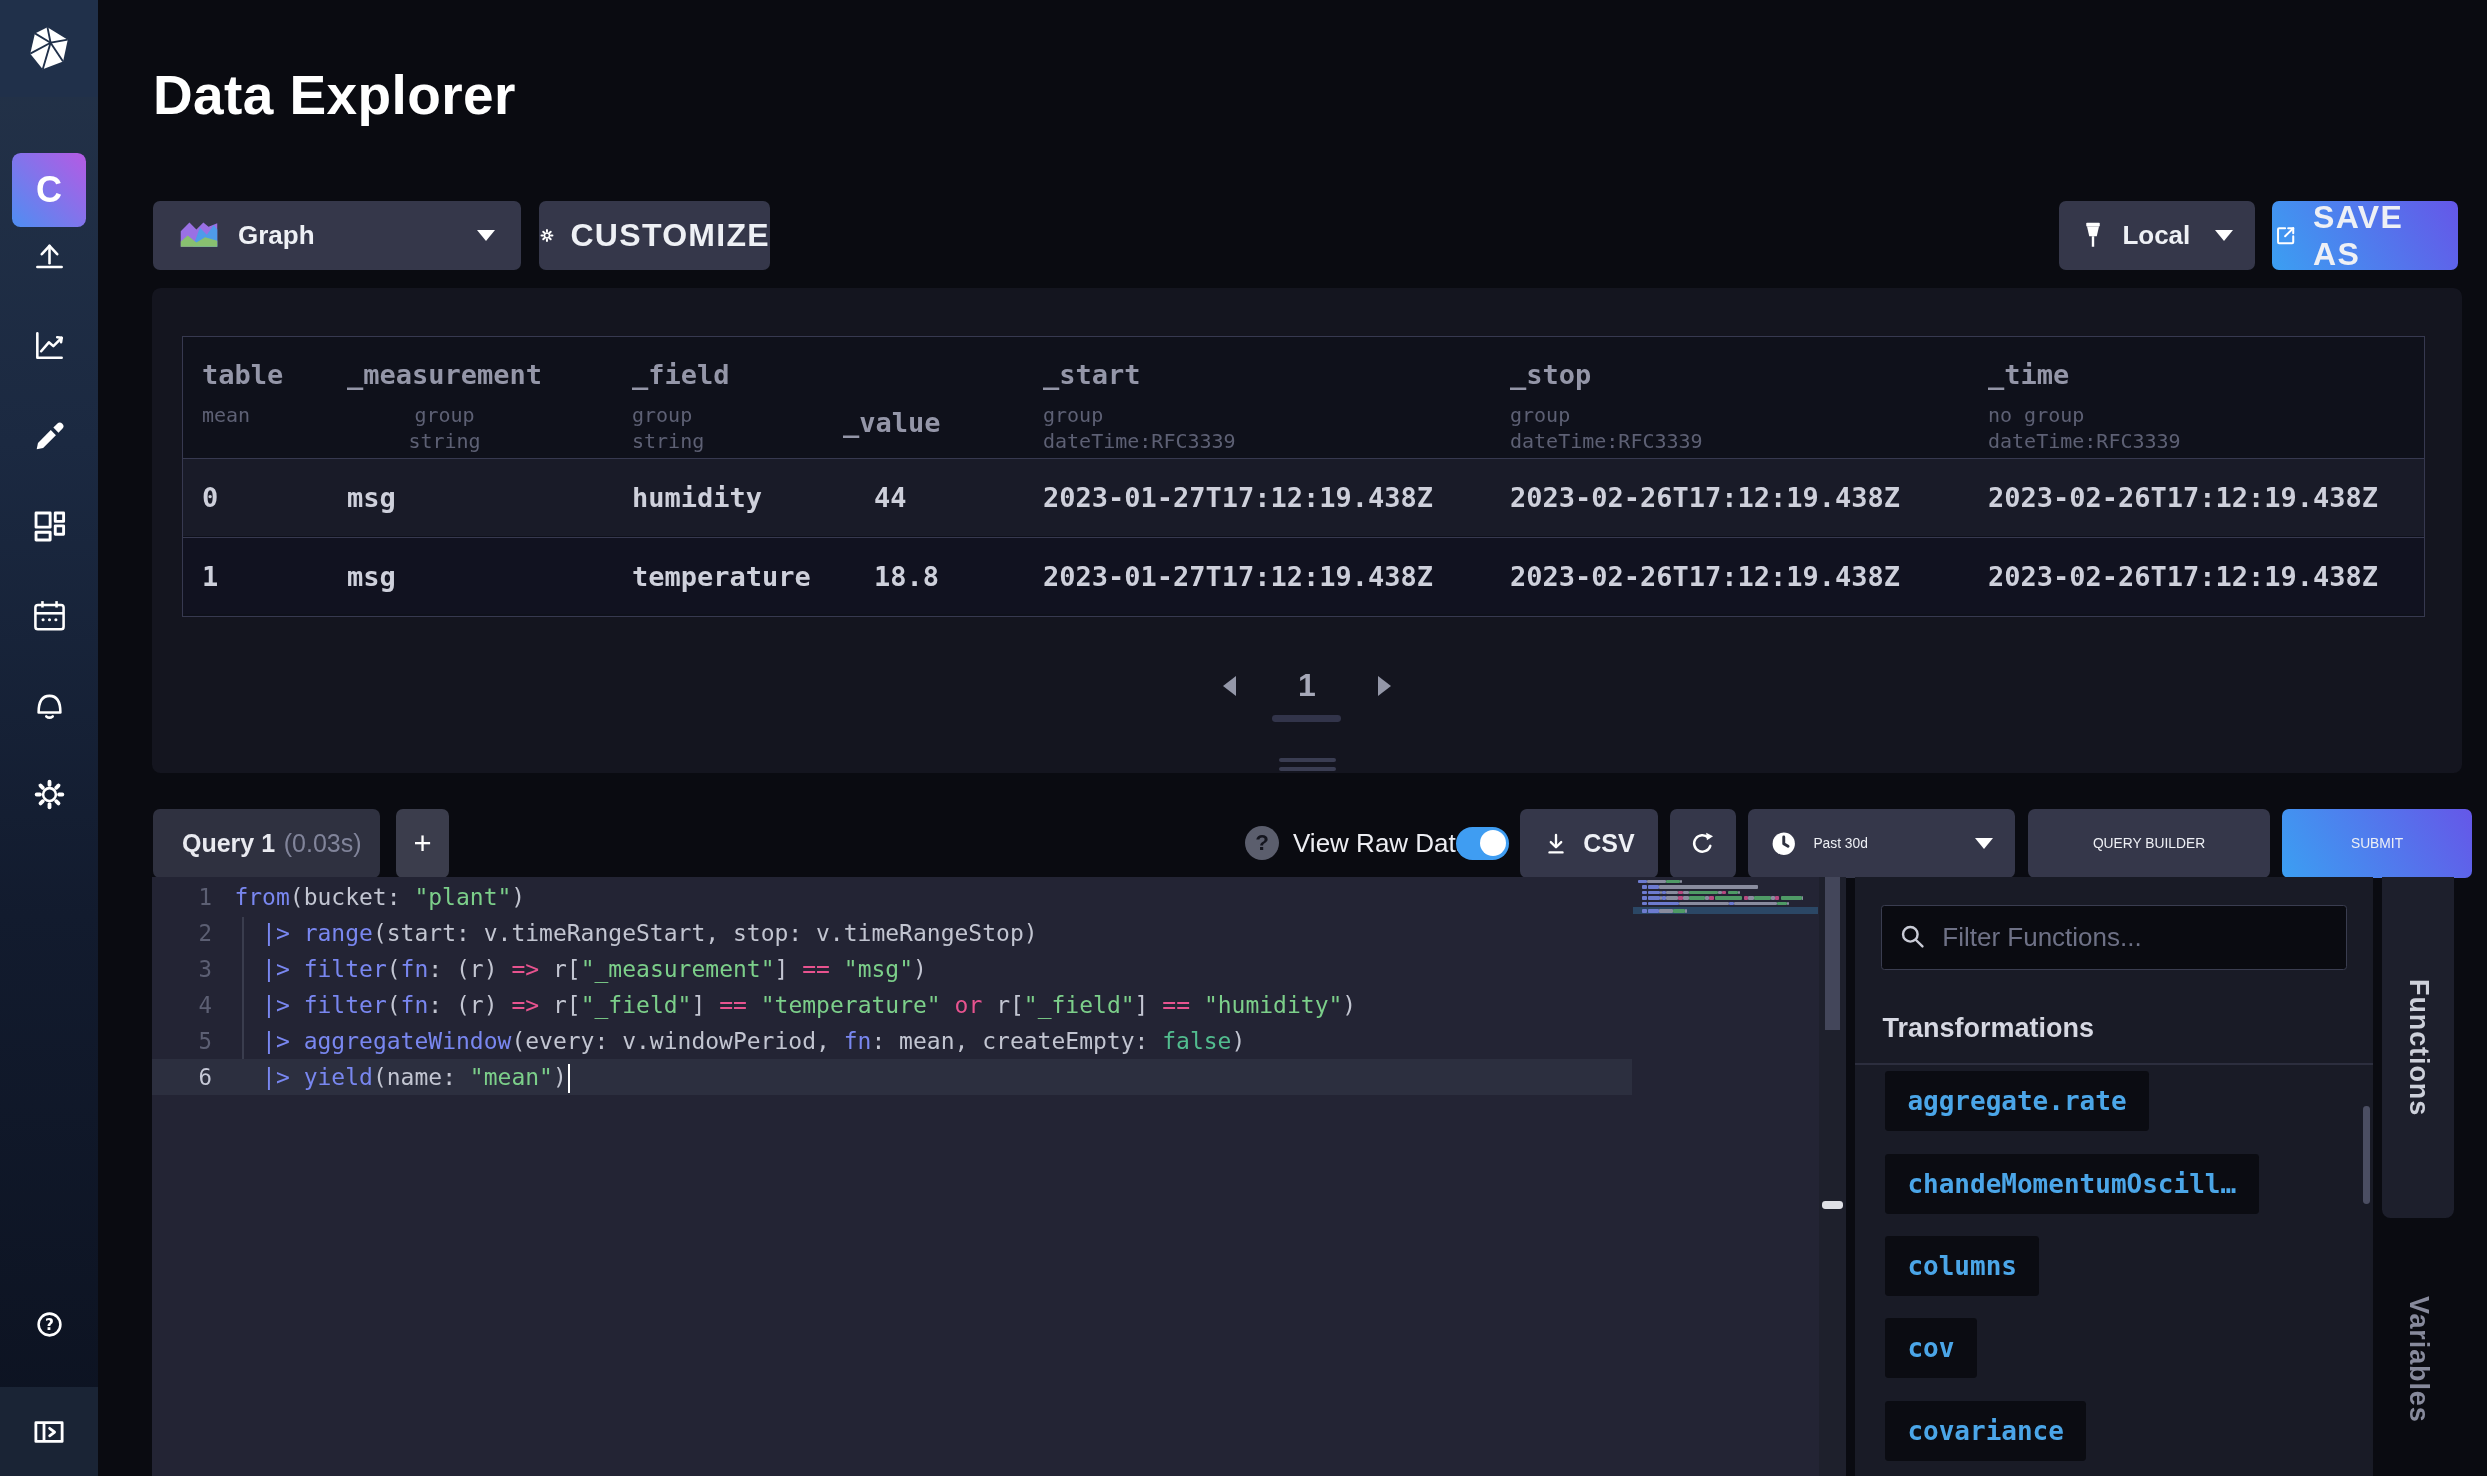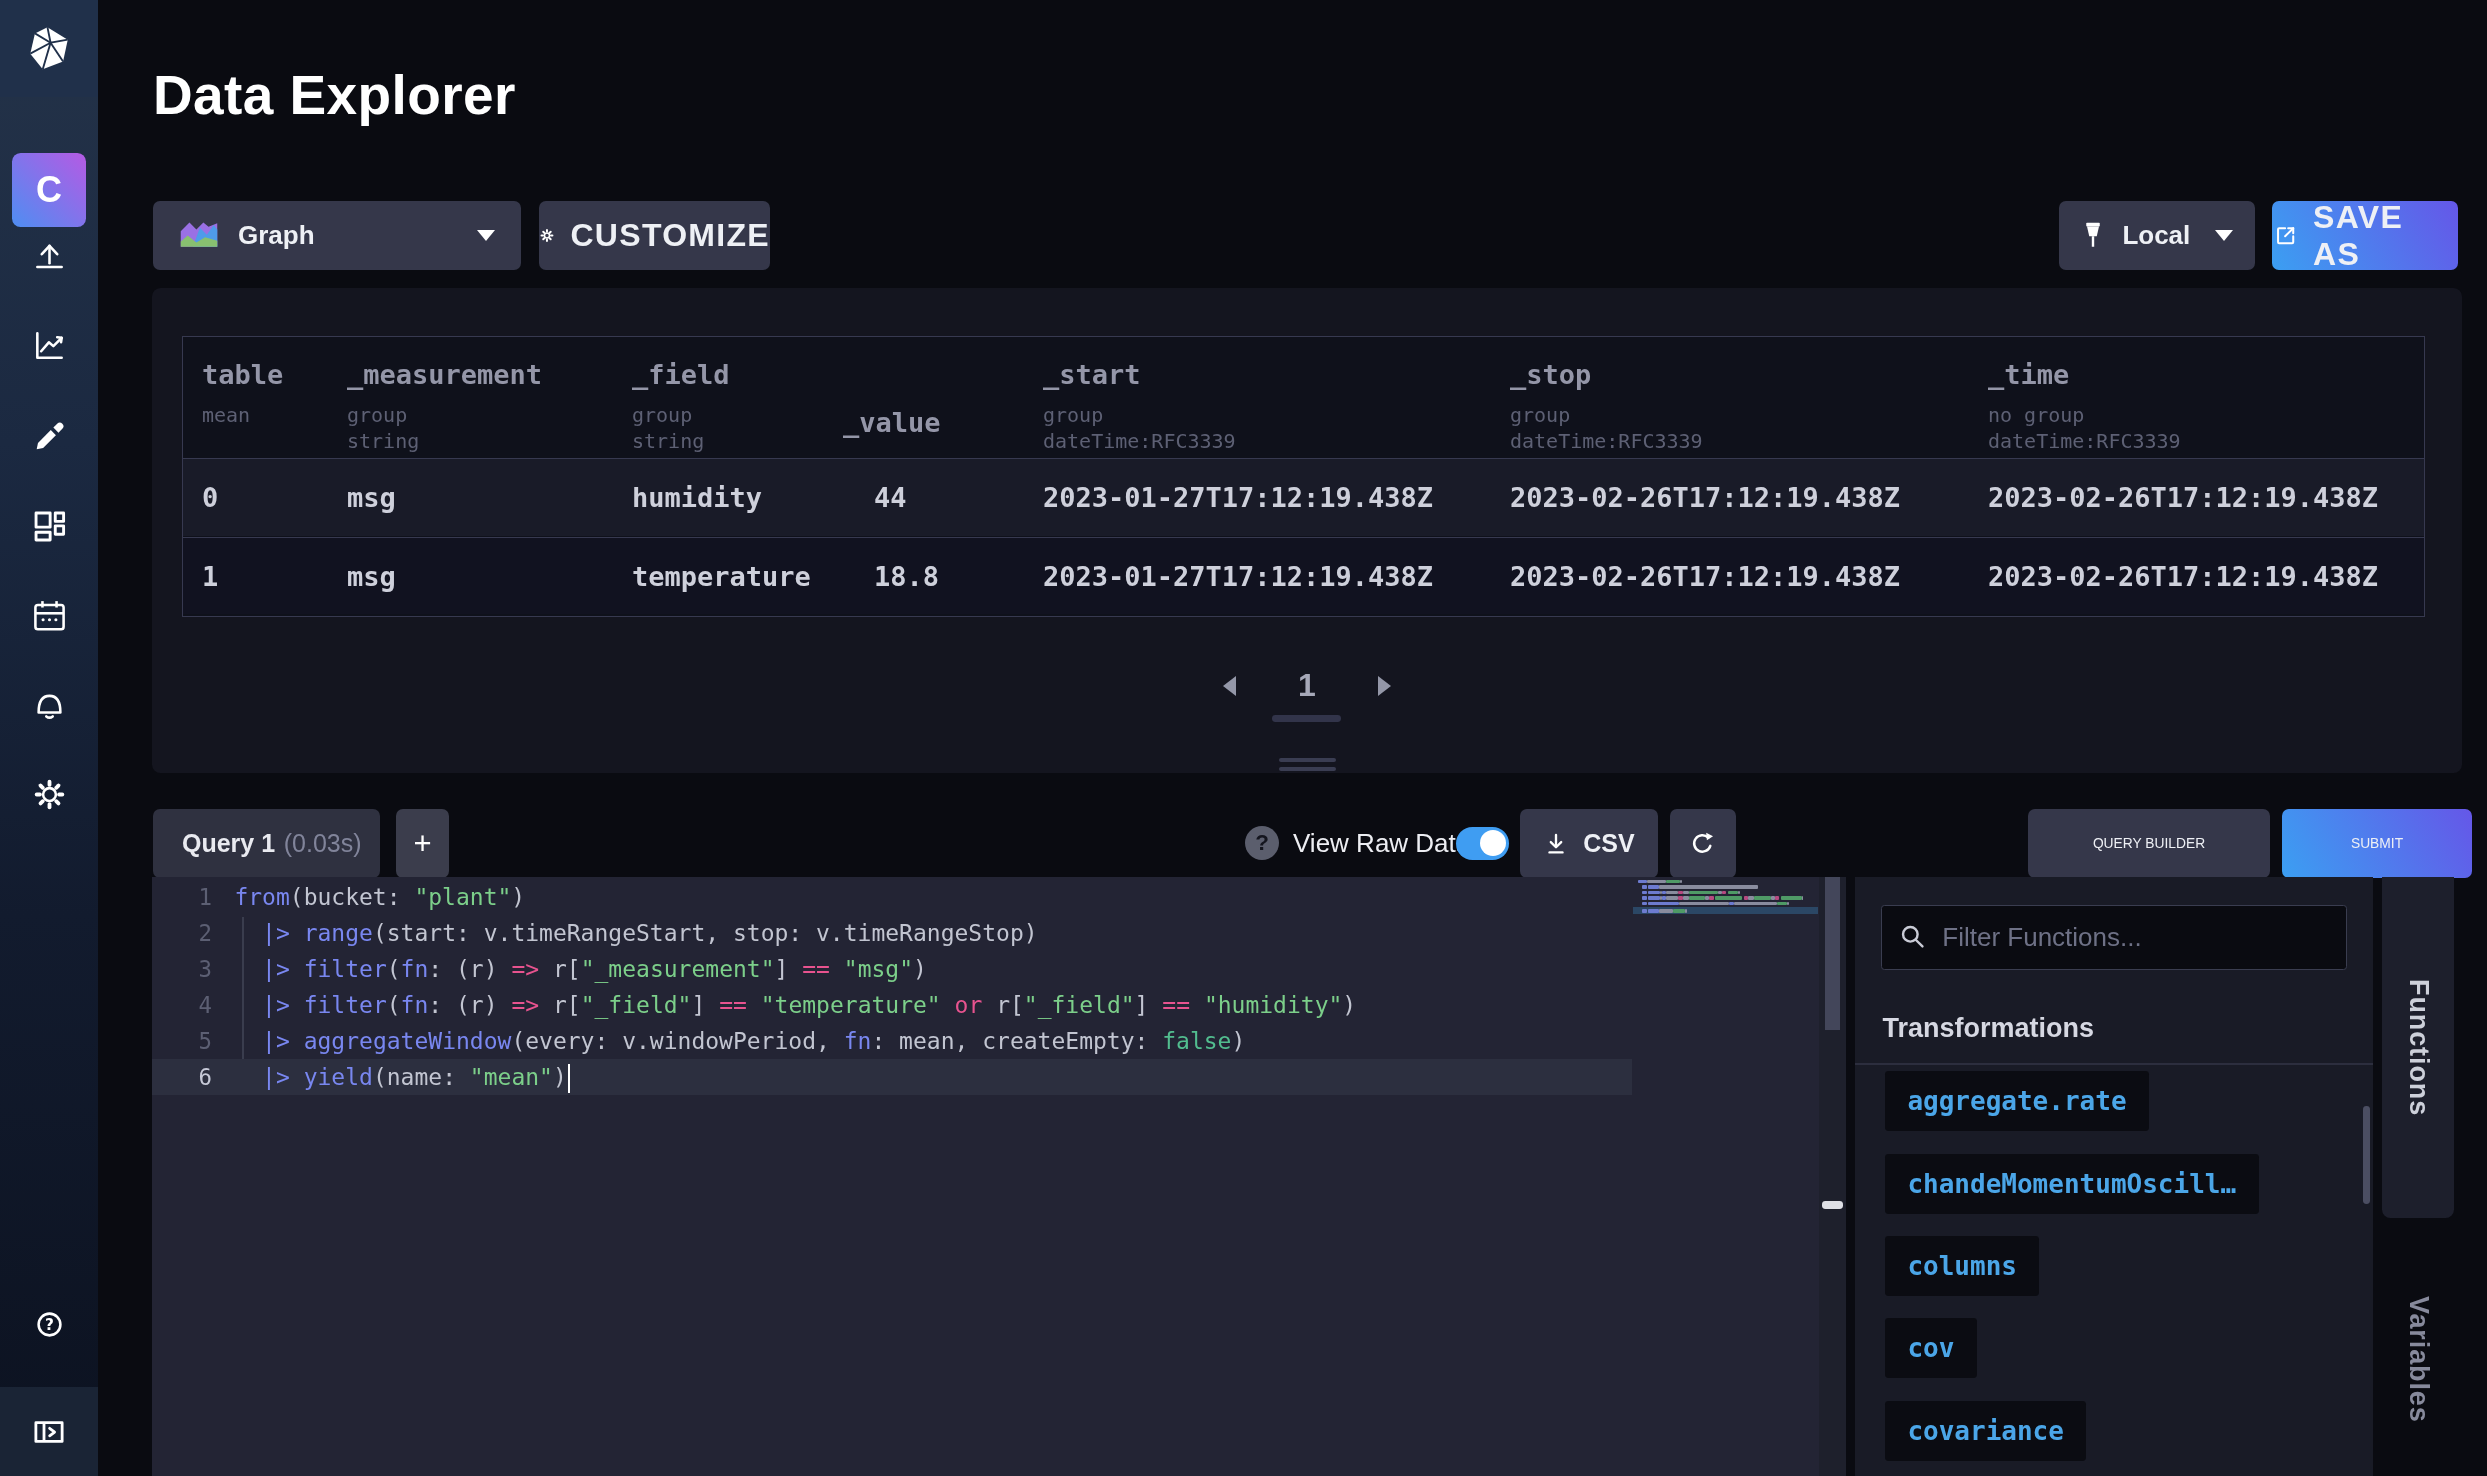--- a/index.html
+++ b/index.html
@@ -246,21 +246,21 @@
   </div>
 
   <section class="viz">
     <div class="tbl">
       <div class="tbl-head" id="tbl-head">
           <div class="thcol" style="left: 19px;">
             <div class="thname">table</div>
             <div class="thsub">mean</div>
             <div class="thsub"></div>
           </div>
-          <div class="thcol" style="left: 164px;">
+          <div class="thcol" style="left: 164px; text-align: center;">
             <div class="thname">_measurement</div>
             <div class="thsub">group</div>
             <div class="thsub">string</div>
           </div>
           <div class="thcol" style="left: 449px;">
             <div class="thname">_field</div>
             <div class="thsub">group</div>
             <div class="thsub">string</div>
           </div>
           <div class="thcol" style="left: 660px; margin-top: 48px;">
@@ -337,20 +337,28 @@
     <span style="font-size:25px;font-weight:700;">CSV</span>
   </div>
 
   <div class="qbtn btn-grey" style="left:1670px;width:66px;">
     <svg width="27.5" height="27.5" viewBox="0 0 40 40">
       <path d="M31 23 A12 12 0 1 1 28 11" stroke="#fff" stroke-width="3.6" fill="none" stroke-linecap="round"></path>
       <polygon points="25,4 35,9 26,15" fill="#fff"></polygon>
     </svg>
   </div>
 
+  <div class="qbtn btn-grey" style="left:1748px;width:267px;padding:0 22.4px;justify-content:flex-start;">
+    <svg width="27.5" height="27.5" viewBox="0 0 32 32">
+      <circle cx="16" cy="16" r="13" fill="#fff"></circle>
+      <polyline points="16,8 16,16 21,19" stroke="#2e3140" stroke-width="3.4" fill="none" stroke-linecap="round" stroke-linejoin="round"></polyline>
+    </svg>
+    <span class="lbl" style="margin-left:15.5px">Past 30d</span>
+    <span class="caret" style="margin-left:auto"></span>
+  </div>
 
   <div class="qbtn btn-grey" style="left:2028px;width:242px;">
     <span class="lbl-caps">QUERY BUILDER</span>
   </div>
 
   <div class="qbtn btn-gradient" style="left:2282px;width:190px;">
     <span class="lbl-caps">SUBMIT</span>
   </div>
 
   <div class="editor">

